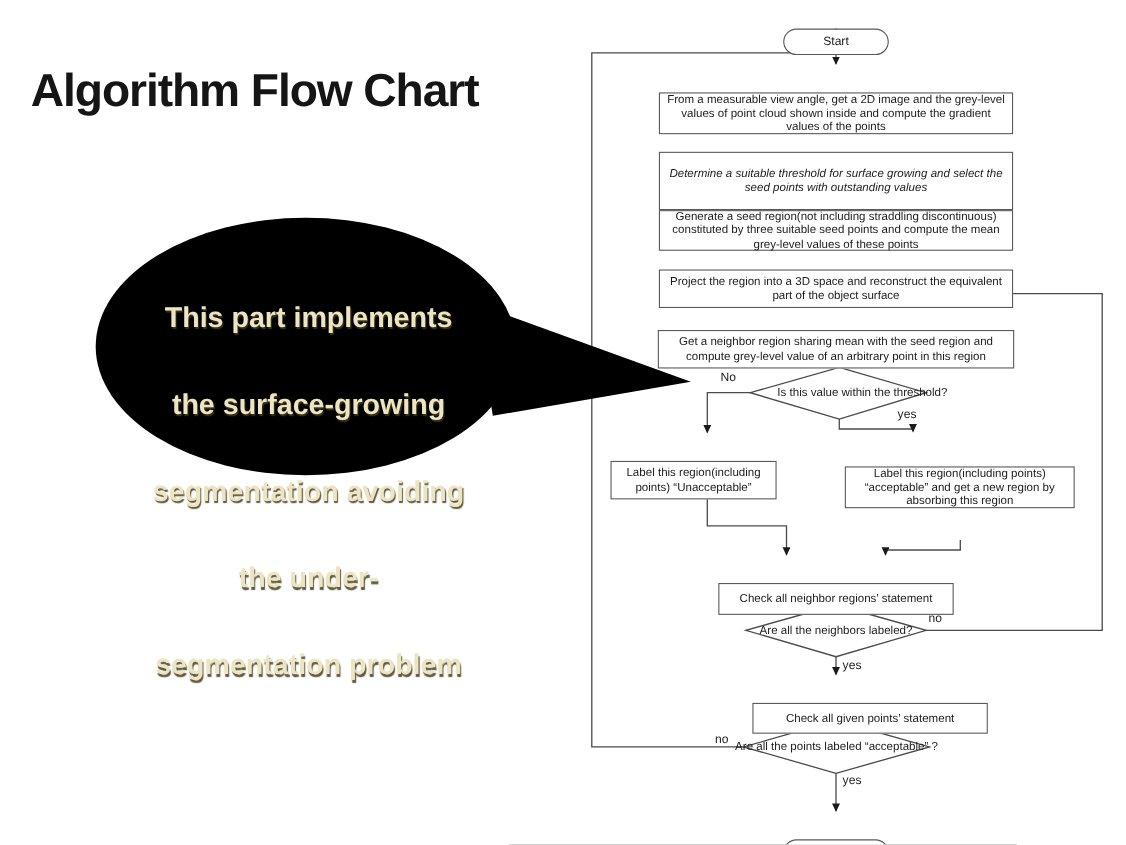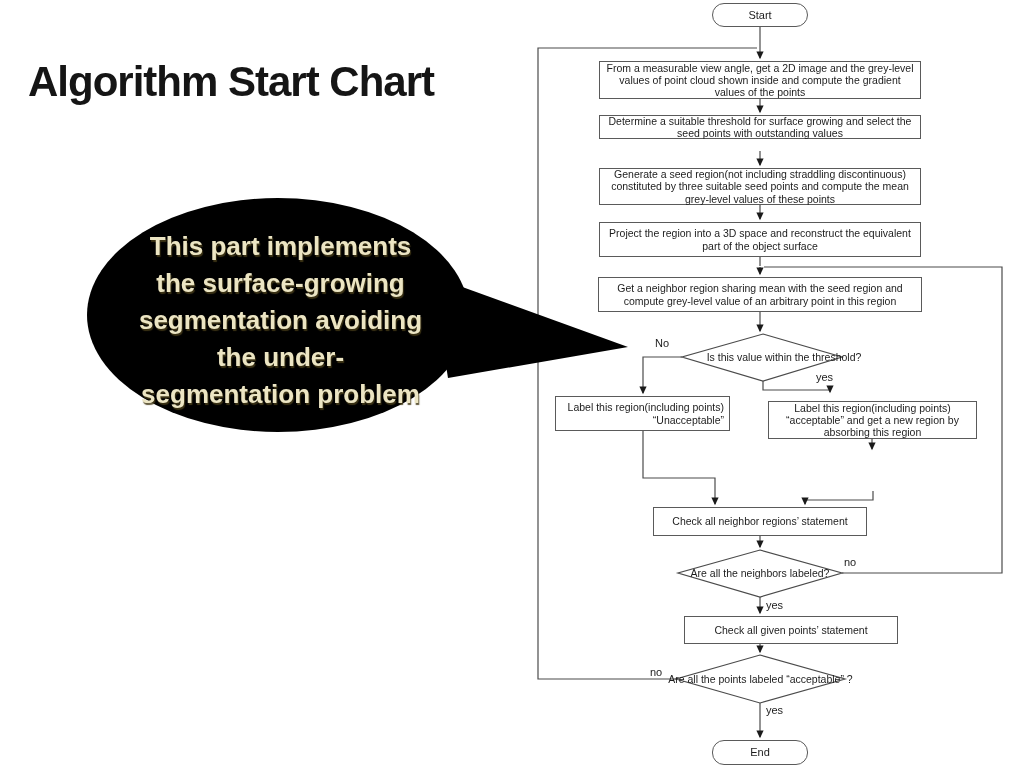--- a/index.html
+++ b/index.html
@@ -19,44 +19,45 @@
   svg.gfx{position:absolute;left:0;top:0;width:1024px;height:768px;}
   .node{
     position:absolute;
     box-sizing:border-box;
     border:1px solid #5a5a5a;
     background:#ffffff;
     display:flex;align-items:center;justify-content:center;
     text-align:center;
     font-size:10.5px;line-height:12.3px;color:#1c1c1c;
     padding:1px 5px;
+    margin-top:23px;
   }
   .terminal{border-radius:12px;font-size:11px;}
   .dtext{
     position:absolute;display:flex;align-items:center;justify-content:center;
     text-align:center;font-size:10.5px;line-height:12.3px;color:#1c1c1c;
   }
   .elabel{
     position:absolute;font-size:11px;color:#1c1c1c;
   }
   .callout-text{
     position:absolute;left:108px;top:228px;width:345px;
     text-align:center;
     font-size:26px;font-weight:700;line-height:37px;
     color:#ece5c3;
     text-shadow:1px 2px 1px rgba(70,60,25,0.85);
   }
-  .callout-text span{display:block;}
+  .callout-text span{display:block;margin-top:42px;}
 </style>
 </head>
 <body>
 
 <div class="slide">
 
-  <h1 class="title">Algorithm Start Chart</h1>
+  <h1 class="title">Algorithm Flow Chart</h1>
 
   <svg class="gfx" viewBox="0 0 1024 768" xmlns="http://www.w3.org/2000/svg">
     <defs>
       <marker id="arw" markerWidth="8" markerHeight="8" refX="5.5" refY="3" orient="auto">
         <path d="M0,0 L6.5,3 L0,6 Z" fill="#1a1a1a"></path>
       </marker>
     </defs>
 
     <g fill="none" stroke="#4b4b4b" stroke-width="1.2">
 
@@ -99,31 +100,31 @@
     <span>the surface-growing</span>
     <span>segmentation avoiding</span>
     <span>the under-</span>
     <span>segmentation problem</span>
   </div>
 
   <div class="node terminal" style="left:712px;top:3px;width:96px;height:24px;">Start</div>
 
   <div class="node" style="left:599px;top:61px;width:322px;height:38px;">From a measurable view angle, get a 2D image and the grey-level values of point cloud shown inside and compute the gradient values of the points</div>
 
-  <div class="node" style="left:599px;top:115px;width:322px;height:24px;">Determine a suitable threshold for surface growing and select the seed points with outstanding values</div>
+  <div class="node" style="left:599px;top:115px;width:322px;height:53px;font-style:italic;">Determine a suitable threshold for surface growing and select the seed points with outstanding values</div>
 
   <div class="node" style="left:599px;top:168px;width:322px;height:37px;">Generate a seed region(not including straddling discontinuous) constituted by three suitable seed points and compute the mean grey-level values of these points</div>
 
   <div class="node" style="left:599px;top:222px;width:322px;height:35px;">Project the region into a 3D space and reconstruct the equivalent part of the object surface</div>
 
   <div class="node" style="left:598px;top:277px;width:324px;height:35px;">Get a neighbor region sharing mean with the seed region and compute grey-level value of an arbitrary point in this region</div>
 
   <div class="dtext" style="left:683px;top:341px;width:160px;height:32px;margin-left:21px;">Is this value within the threshold?</div>
 
-  <div class="node" style="left:555px;top:396px;width:175px;height:35px;text-align:right;">Label this region(including points) “Unacceptable”</div>
+  <div class="node" style="left:555px;top:396px;width:151px;height:35px;">Label this region(including points) “Unacceptable”</div>
 
   <div class="node" style="left:768px;top:401px;width:209px;height:38px;">Label this region(including points) “acceptable” and get a new region by absorbing this region</div>
 
 
   <div class="node" style="left:653px;top:507px;width:214px;height:29px;">Check all neighbor regions’ statement</div>
 
   <div class="dtext" style="left:675px;top:557px;width:170px;height:32px;">Are all the neighbors labeled?</div>
 
   <div class="node" style="left:684px;top:616px;width:214px;height:28px;">Check all given points’ statement</div>
 

